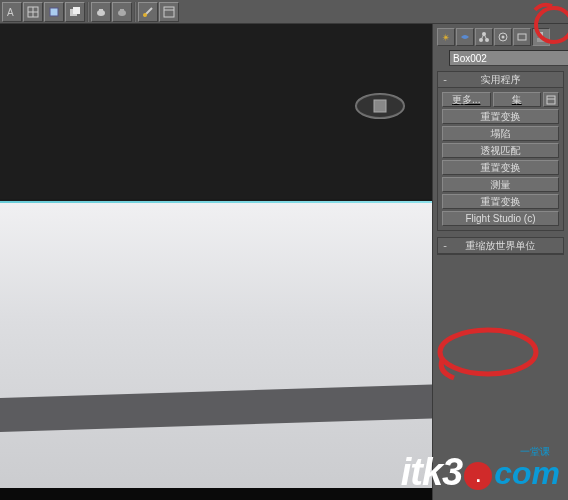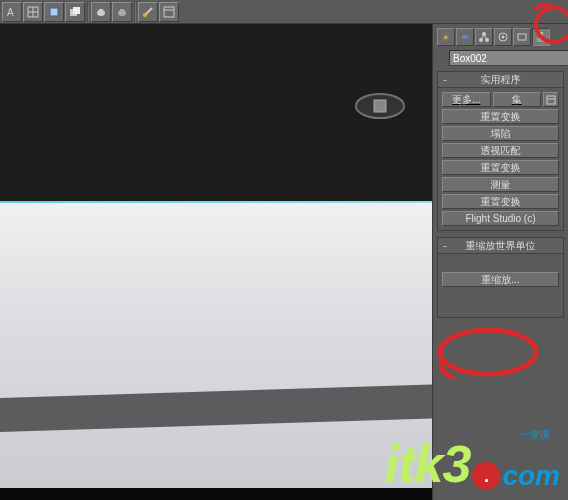--- a/index.html
+++ b/index.html
@@ -207,40 +207,40 @@
 .watermark {
   position: absolute;
   right: 8px;
   bottom: 6px;
   font-family: Arial, sans-serif;
   display: flex;
   align-items: flex-end;
   gap: 2px;
 }
 .wm-itk {
-  font-size: 52px;
+  font-size: 38px;
   font-weight: bold;
   font-style: italic;
-  color: #bef264;
+  color: #ffffff;
   letter-spacing: -1px;
 }
 .wm-dot {
   width: 28px; height: 28px;
   background: #d02a2a;
   border-radius: 50%;
   display: inline-flex;
   align-items: center;
   justify-content: center;
   color: #fff;
   font-size: 18px;
   font-weight: bold;
   margin-bottom: 4px;
 }
 .wm-com {
-  font-size: 28px;
+  font-size: 32px;
   font-weight: bold;
   font-style: italic;
   color: #0a9ad6;
   margin-bottom: 2px;
 }
 .wm-tag {
   position: absolute;
   top: -6px; right: 10px;
   color: #0a9ad6;
   font-size: 10px;
@@ -398,23 +398,20 @@
         <div class="panel-btn full">重置变换</div>
         <div class="panel-btn full">Flight Studio (c)</div>
       </div>
     </div>
 
     <div class="rollout">
       <div class="rollout-header">
         <span class="rollout-toggle">-</span>
         <span class="rollout-title">重缩放世界单位</span>
       </div>
-      <div class="rollout-body" style="padding:18px 4px 30px 4px;">
-        <div class="panel-btn full">重缩放...</div>
-      </div>
     </div>
   </div>
 </div>
 
 <svg class="rescale-annot" width="120" height="60">
   <ellipse cx="60" cy="30" rx="48" ry="22" fill="none" stroke="#d82a2a" stroke-width="5"></ellipse>
   <path d="M 14 38 Q 10 50 26 56" fill="none" stroke="#d82a2a" stroke-width="5"></path>
 </svg>
 
 <div class="watermark">

